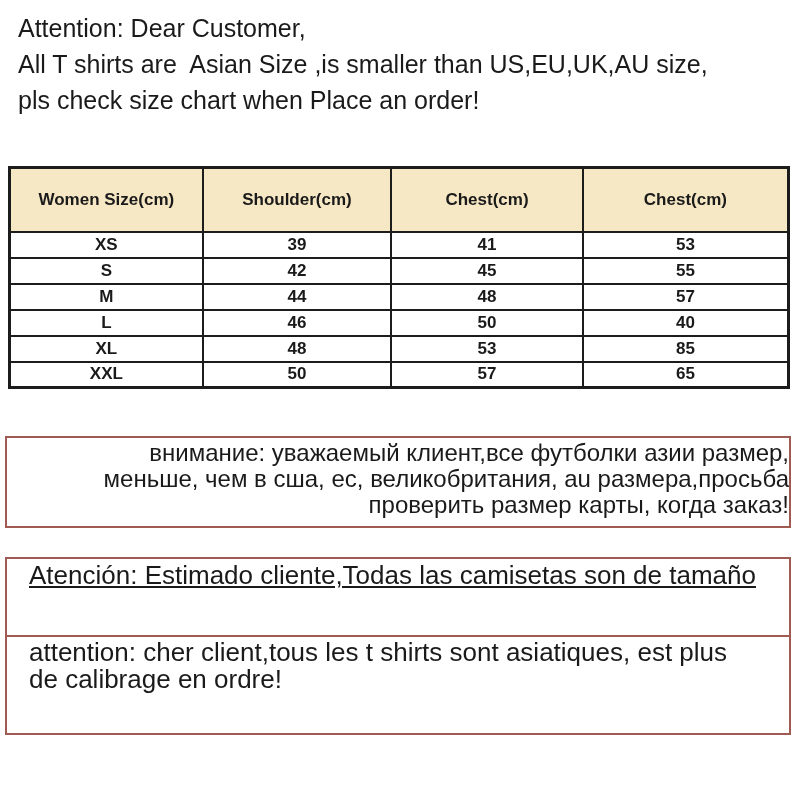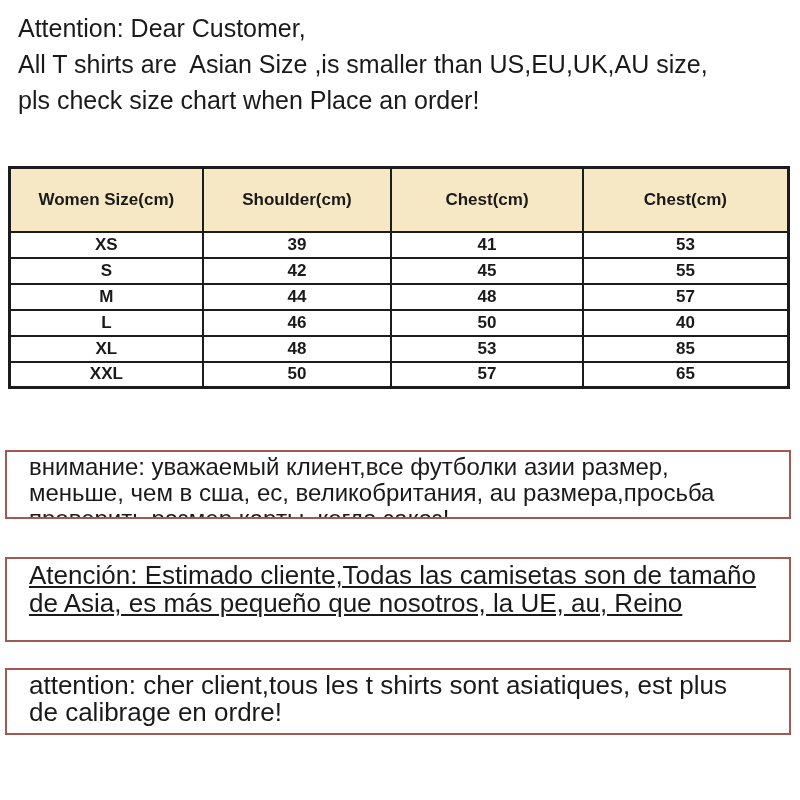--- a/index.html
+++ b/index.html
@@ -64,25 +64,25 @@
   .notice {
     position: absolute;
     left: 5px;
     width: 786px;
     border: 2px solid var(--notice-border);
     background: #ffffff;
     padding: 2px 0 0 22px;
     overflow: hidden;
   }
   .notice div { white-space: pre; color: var(--text); }
-  .notice-ru { top: 450px; height: 69px; }
+  .notice-ru { top: 436px; height: 92px; text-align: right; }
   .notice-ru div { font-size: 24px; line-height: 26px; }
   .notice-es { top: 557px; height: 85px; }
   .notice-es div { font-size: 26px; line-height: 28px; text-decoration: underline; }
-  .notice-fr { top: 668px; height: 67px; }
+  .notice-fr { top: 635px; height: 100px; }
   .notice-fr div { font-size: 26px; line-height: 27px; }
 </style>
 </head>
 <body>
 
 <div class="page-header">
   <div>Attention: Dear Customer,</div>
   <div>All T shirts are  Asian Size ,is smaller than US,EU,UK,AU size,</div>
   <div>pls check size chart when Place an order!</div>
 </div>
@@ -143,19 +143,18 @@
 </table>
 
 <div class="notice notice-ru">
   <div>внимание: уважаемый клиент,все футболки азии размер,</div>
   <div>меньше, чем в сша, ес, великобритания, au размера,просьба</div>
   <div>проверить размер карты, когда заказ!</div>
 </div>
 
 <div class="notice notice-es">
   <div>Atención: Estimado cliente,Todas las camisetas son de tamaño</div>
-  <div>de Asia, es más pequeño que nosotros, la UE, au, Reino</div>
 </div>
 
 <div class="notice notice-fr">
   <div>attention: cher client,tous les t shirts sont asiatiques, est plus</div>
   <div>de calibrage en ordre!</div>
 </div>
 
 </body></html>

